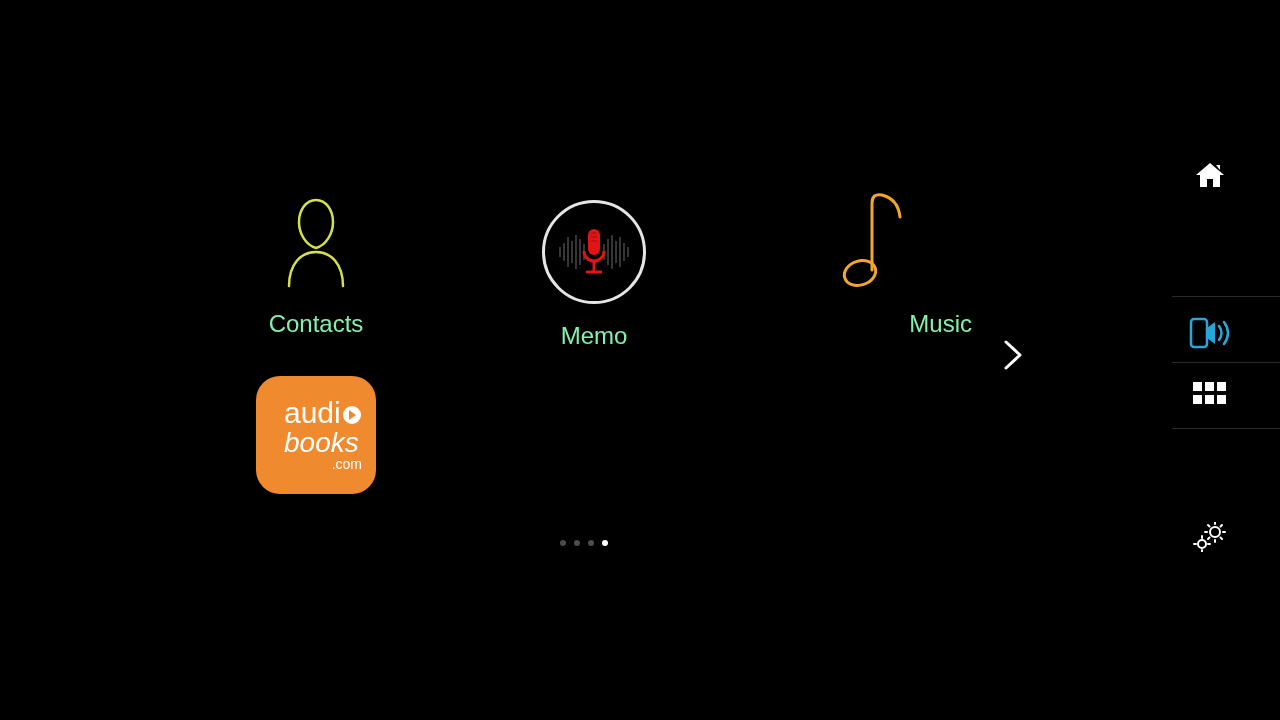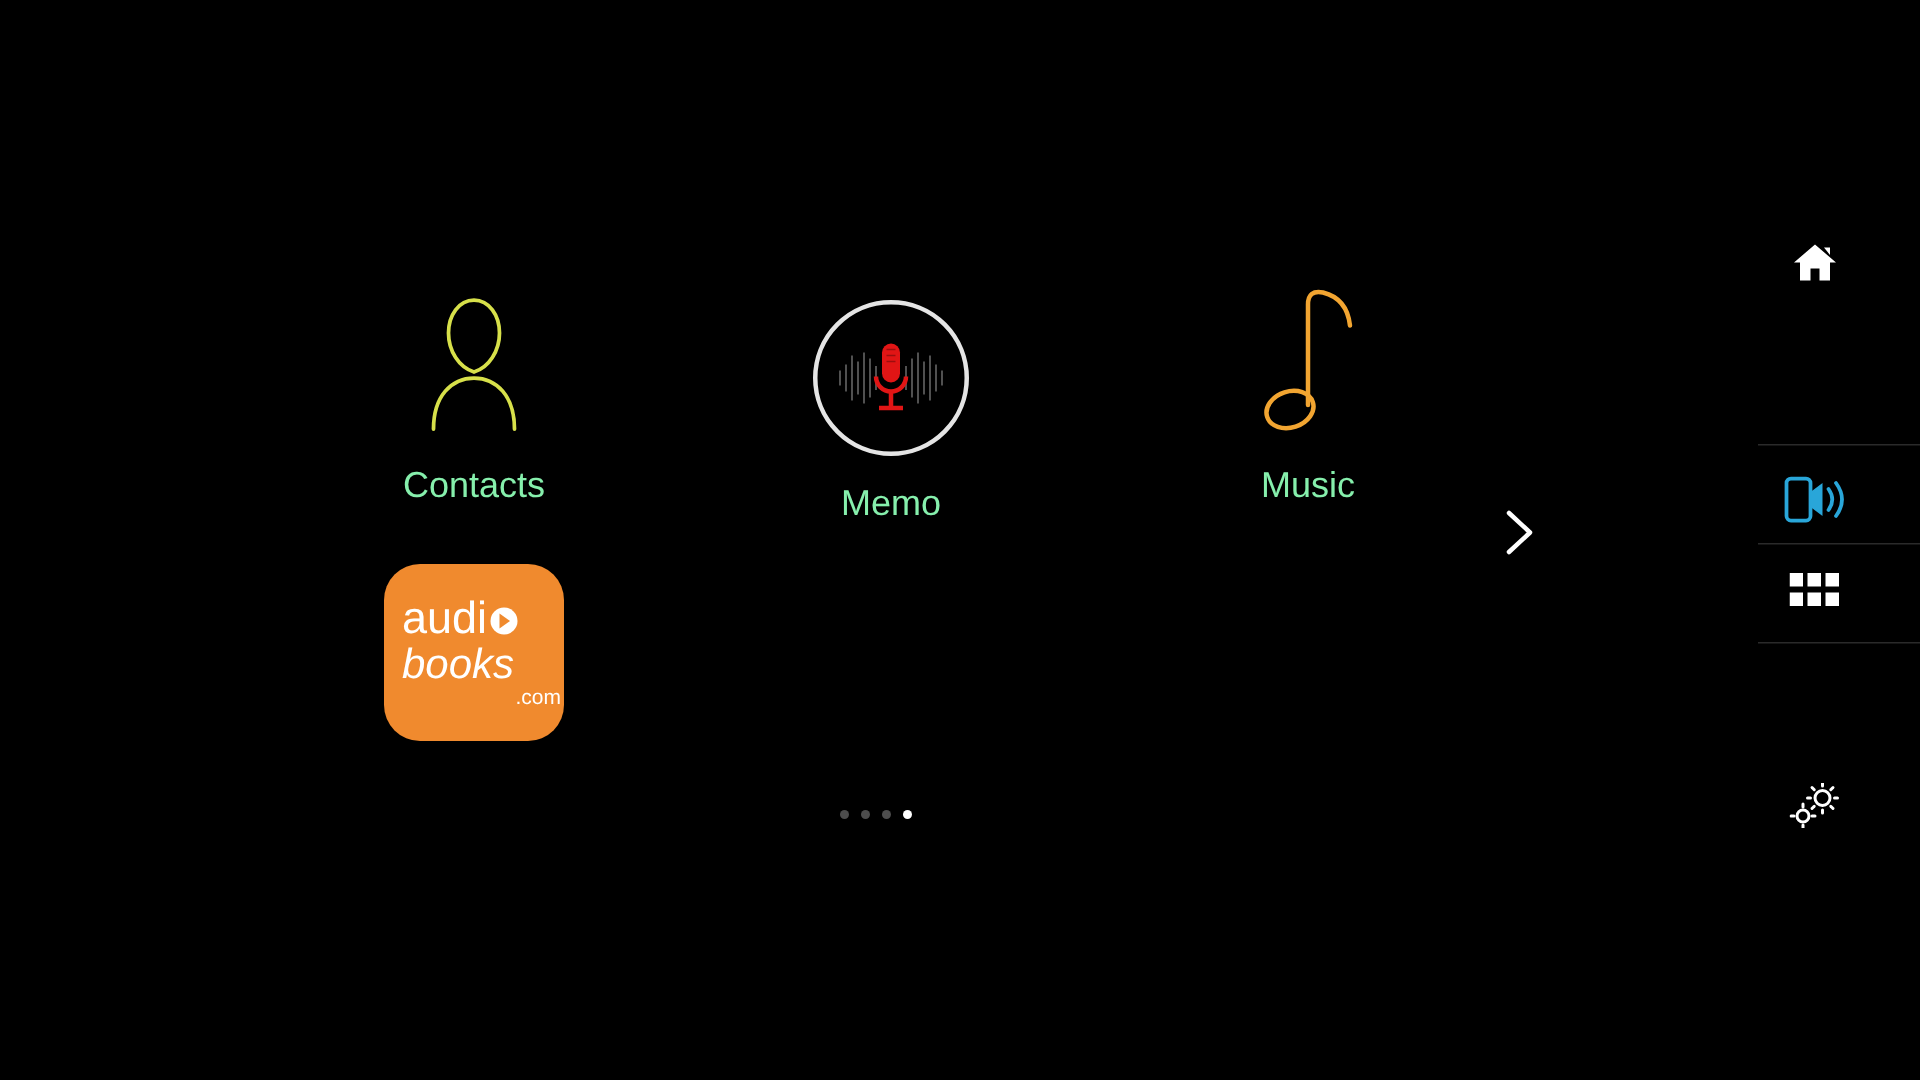--- a/index.html
+++ b/index.html
@@ -87,28 +87,28 @@
   
   .ab-tile {
     width: 142px;
     height: 118px;
     border-radius: 24px;
     background: #f08a2e;
     display: flex;
     flex-direction: column;
     align-items: flex-start;
     justify-content: center;
-    padding-left: 12px;
+    padding-left: 28px;
     box-sizing: border-box;
     color: #fff;
     font-family: 'Trebuchet MS', Arial, sans-serif;
   }
   .ab-line1 { font-size: 30px; line-height: 30px; letter-spacing: 0px; position: relative;}
   .ab-line2 { font-size: 28px; line-height: 30px; letter-spacing: 0px; font-style: italic;}
-  .ab-line3 { font-size: 14px; align-self: flex-end; margin-right: 2px; margin-top: -2px;}
+  .ab-line3 { font-size: 14px; align-self: flex-end; margin-right: 14px; margin-top: -2px;}
   .ab-play {
     display:inline-block;
     width: 18px;
     height: 18px;
     border-radius: 50%;
     background: #fff;
     position: relative;
     top: 1px;
     margin-left: 2px;
   }
@@ -177,21 +177,21 @@
           <line x1="32" y1="55" x2="48" y2="55" stroke="#e11515" stroke-width="3"></line>
           <line x1="37" y1="16" x2="43" y2="16" stroke="#000" stroke-width="1" opacity="0.3"></line>
           <line x1="37" y1="20" x2="43" y2="20" stroke="#000" stroke-width="1" opacity="0.3"></line>
           <line x1="37" y1="24" x2="43" y2="24" stroke="#000" stroke-width="1" opacity="0.3"></line>
         </svg>
       </div>
     </div>
     <div class="app-label">Memo</div>
   </div>
 
-  <div class="app" style="left:772px; top:180px;">
+  <div class="app" style="left:772px; top:180px;text-align:right;">
     <div class="icon-box">
       <svg width="80" height="110" viewBox="0 0 80 110">
         <path d="M40 85 L40 18 Q40 8 50 10 Q66 14 68 32" fill="none" stroke="#f2a531" stroke-width="3" stroke-linecap="round"></path>
         <ellipse cx="28" cy="88" rx="16" ry="12" fill="none" stroke="#f2a531" stroke-width="3" transform="rotate(-18 28 88)"></ellipse>
       </svg>
     </div>
     <div class="app-label">Music</div>
   </div>
 
   <div class="app" style="left:216px; top:376px;">

